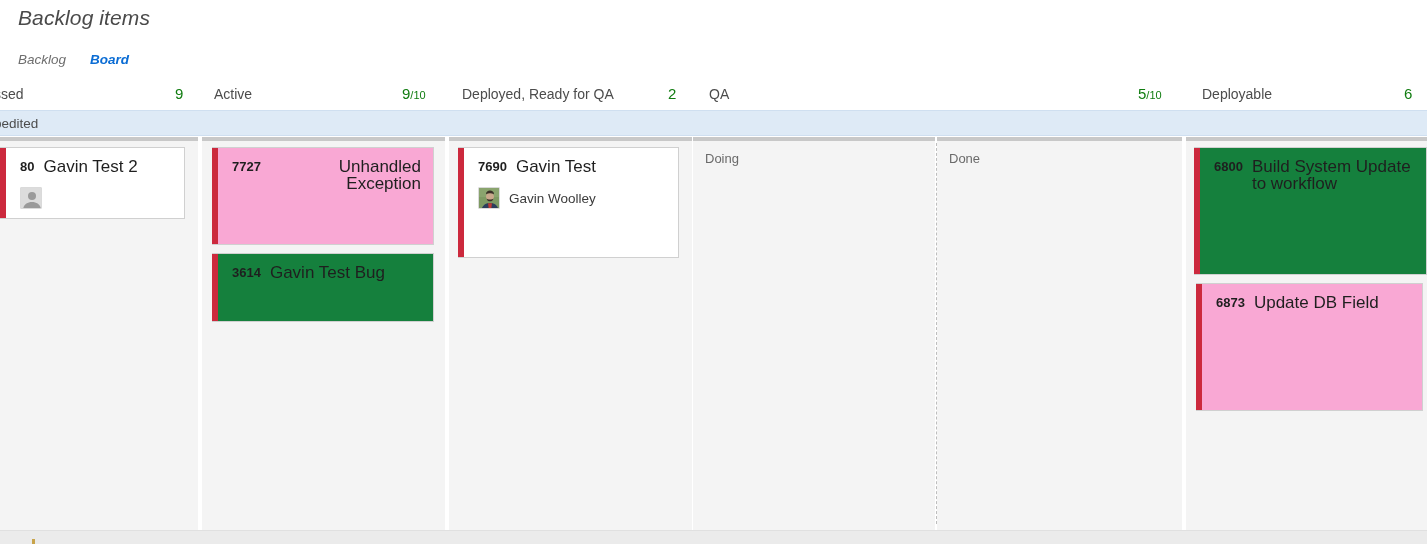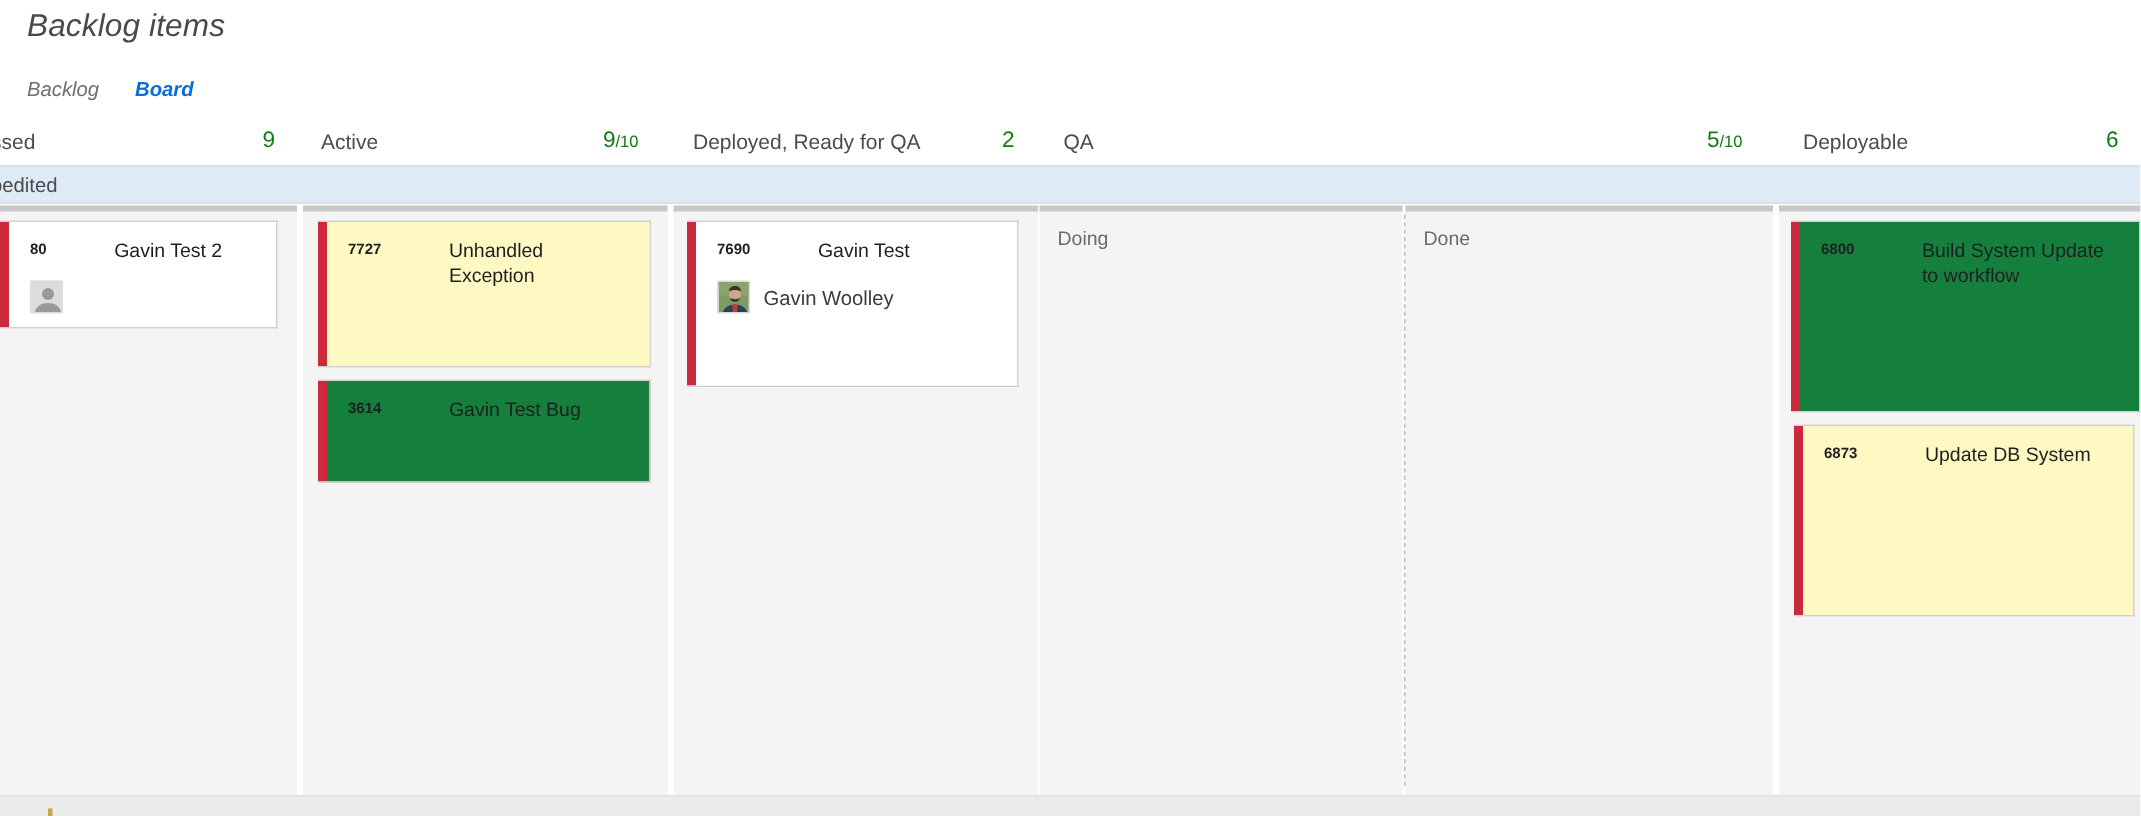--- a/index.html
+++ b/index.html
@@ -191,35 +191,34 @@
     bottom: 0;
     padding: 10px 12px 8px 14px;
     box-sizing: border-box;
   }
   .card-titleline {
     display: flex;
     align-items: flex-start;
     gap: 9px;
   }
   .card-id {
-    font-size: 10px;
+    font-size: 13px;
     font-weight: bold;
     color: #1f1f1f;
     white-space: nowrap;
     flex: 0 0 auto;
     line-height: 17px;
   }
   .card-title {
-    font-size: 13px;
+    font-size: 17px;
     color: #1f1f1f;
     line-height: 17px;
     word-wrap: break-word;
-    margin-left: 36px;
-  }
-  .card-green .card-body { background: #fef9c3; }
+  }
+  .card-green .card-body { background: #f9a8d4; text-align: right; }
   .card-red .card-body   { background: #15803d; }
   .card-white .card-body { background: #ffffff; }
 
   .card-assignee {
     display: flex;
     align-items: center;
     gap: 9px;
     margin-top: 12px;
   }
   .avatar {
@@ -419,21 +418,21 @@
             <span class="card-title">Build System Update to workflow</span>
           </div>
         </div>
       </div>
 
       <div class="card card-green" style="left:10px; top:142px; width:227px; height:128px;">
         <div class="card-stripe"></div>
         <div class="card-body">
           <div class="card-titleline">
             <span class="card-id">6873</span>
-            <span class="card-title">Update DB System</span>
+            <span class="card-title">Update DB Field</span>
           </div>
         </div>
       </div>
     </div>
 
   </div>
 
   <div class="board-footer">
     <span class="footer-mark"></span>
   </div>

